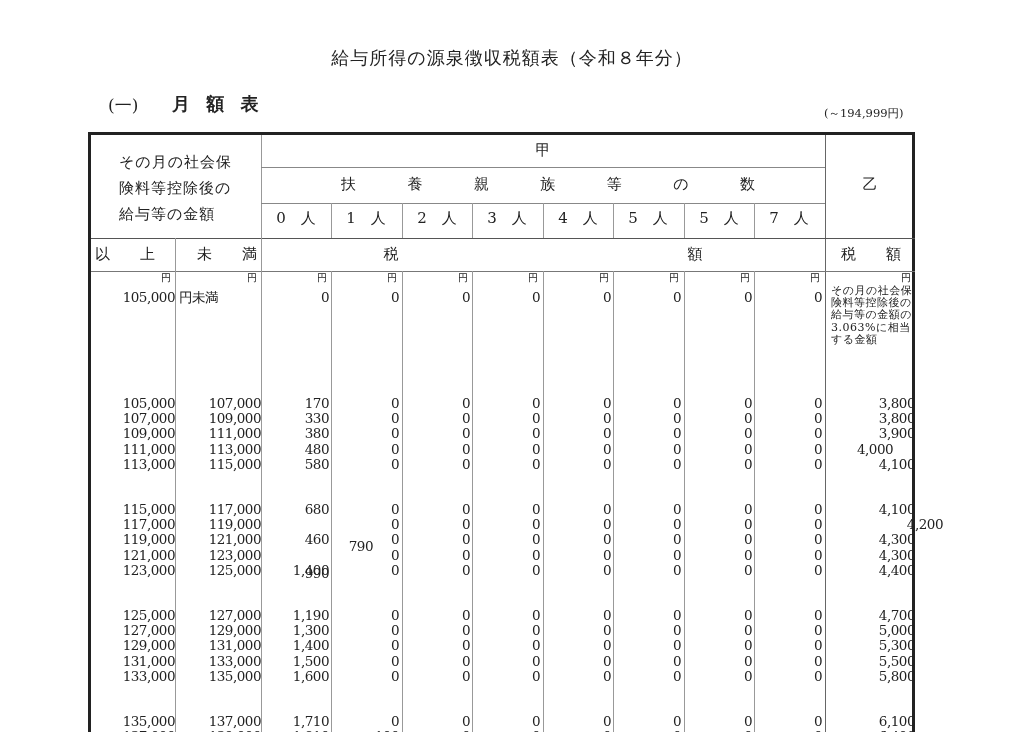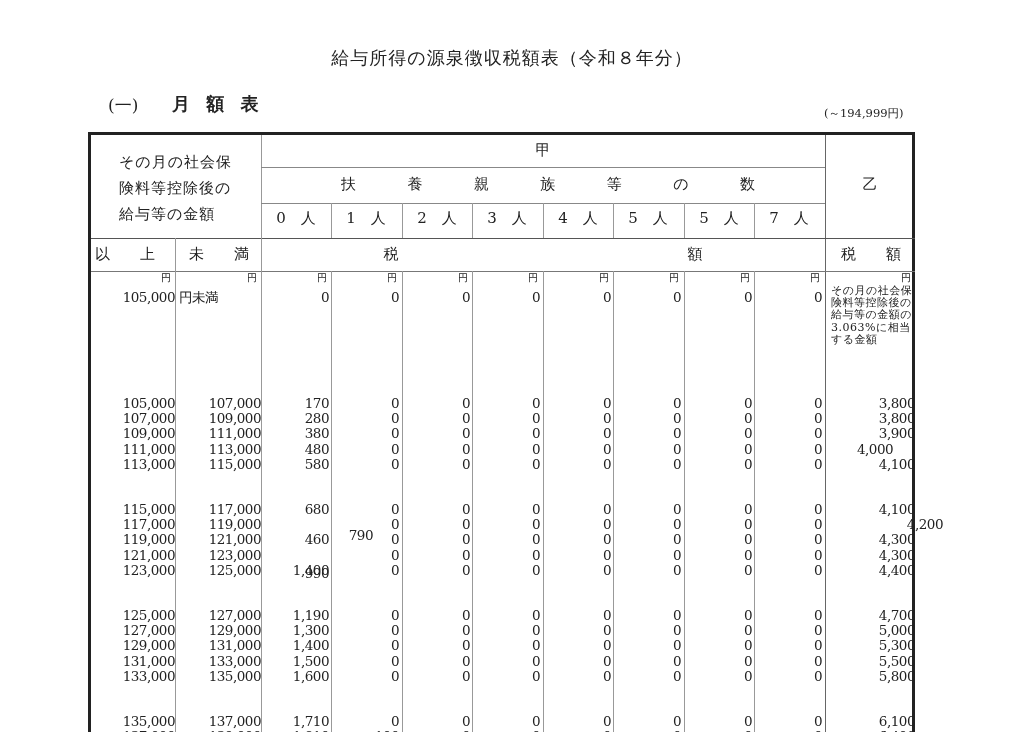--- a/index.html
+++ b/index.html
@@ -84,21 +84,21 @@
       <div class="vline" style="left: 593px; top: 68px; height: 35px;"></div>
       <div class="vline" style="left: 593px; top: 136px; height: 484px;"></div>
       <div class="hcell" style="left: 593px; width: 70px; top: 74px; white-space: pre;">5　人</div>
       <div class="vline" style="left: 663px; top: 68px; height: 35px;"></div>
       <div class="vline" style="left: 663px; top: 136px; height: 484px;"></div>
       <div class="hcell" style="left: 663px; width: 70px; top: 74px; white-space: pre;">7　人</div>
     </div>
   <div class="hcell" style="left:734px;width:90px;top:40px;">乙</div>
 
   <div class="hcell" style="left:4px;width:76px;top:110px;text-align:left;">以　　上</div>
-  <div class="hcell" style="left:90px;width:76px;top:110px;text-align:center;">未　　満</div>
+  <div class="hcell" style="left:90px;width:76px;top:110px;text-align:right;">未　　満</div>
   <div class="hcell" style="left:270px;width:60px;top:110px;">税</div>
   <div class="hcell" style="left:574px;width:60px;top:110px;">額</div>
   <div class="hcell" style="left:740px;width:80px;top:110px;">税　　額</div>
 
   <div id="units">
       <div class="unit" style="left: 70px;">円</div>
       <div class="unit" style="left: 156px;">円</div>
       <div class="unit" style="left: 226px;">円</div>
       <div class="unit" style="left: 296px;">円</div>
       <div class="unit" style="left: 367px;">円</div>
@@ -126,21 +126,21 @@
       <div class="num" style="left: 228px; width: 80px; top: 261px;">0</div>
       <div class="num" style="left: 299px; width: 80px; top: 261px;">0</div>
       <div class="num" style="left: 369px; width: 80px; top: 261px;">0</div>
       <div class="num" style="left: 440px; width: 80px; top: 261px;">0</div>
       <div class="num" style="left: 510px; width: 80px; top: 261px;">0</div>
       <div class="num" style="left: 581px; width: 80px; top: 261px;">0</div>
       <div class="num" style="left: 651px; width: 80px; top: 261px;">0</div>
       <div class="num" style="left: 744px; width: 80px; top: 261px;">3,800</div>
       <div class="num" style="left: 4px; width: 80px; top: 276.2px;">107,000</div>
       <div class="num" style="left: 90px; width: 80px; top: 276.2px;">109,000</div>
-      <div class="num" style="left: 158px; width: 80px; top: 276.2px;">280</div>
+      <div class="num" style="left: 158px; width: 80px; top: 276.2px;">330</div>
       <div class="num" style="left: 228px; width: 80px; top: 276.2px;">0</div>
       <div class="num" style="left: 299px; width: 80px; top: 276.2px;">0</div>
       <div class="num" style="left: 369px; width: 80px; top: 276.2px;">0</div>
       <div class="num" style="left: 440px; width: 80px; top: 276.2px;">0</div>
       <div class="num" style="left: 510px; width: 80px; top: 276.2px;">0</div>
       <div class="num" style="left: 581px; width: 80px; top: 276.2px;">0</div>
       <div class="num" style="left: 651px; width: 80px; top: 276.2px;">0</div>
       <div class="num" style="left: 744px; width: 80px; top: 276.2px;">3,800</div>
       <div class="num" style="left: 4px; width: 80px; top: 291.4px;">109,000</div>
       <div class="num" style="left: 90px; width: 80px; top: 291.4px;">111,000</div>
@@ -181,21 +181,21 @@
       <div class="num" style="left: 228px; width: 80px; top: 367px;">0</div>
       <div class="num" style="left: 299px; width: 80px; top: 367px;">0</div>
       <div class="num" style="left: 369px; width: 80px; top: 367px;">0</div>
       <div class="num" style="left: 440px; width: 80px; top: 367px;">0</div>
       <div class="num" style="left: 510px; width: 80px; top: 367px;">0</div>
       <div class="num" style="left: 581px; width: 80px; top: 367px;">0</div>
       <div class="num" style="left: 651px; width: 80px; top: 367px;">0</div>
       <div class="num" style="left: 744px; width: 80px; top: 367px;">4,100</div>
       <div class="num" style="left: 4px; width: 80px; top: 382.2px;">117,000</div>
       <div class="num" style="left: 90px; width: 80px; top: 382.2px;">119,000</div>
-      <div class="num" style="left: 158px; width: 80px; top: 393px; padding-left: 44px;">790</div>
+      <div class="num" style="left: 158px; width: 80px; top: 404px; padding-left: 44px;">790</div>
       <div class="num" style="left: 228px; width: 80px; top: 382.2px;">0</div>
       <div class="num" style="left: 299px; width: 80px; top: 382.2px;">0</div>
       <div class="num" style="left: 369px; width: 80px; top: 382.2px;">0</div>
       <div class="num" style="left: 440px; width: 80px; top: 382.2px;">0</div>
       <div class="num" style="left: 510px; width: 80px; top: 382.2px;">0</div>
       <div class="num" style="left: 581px; width: 80px; top: 382.2px;">0</div>
       <div class="num" style="left: 651px; width: 80px; top: 382.2px;">0</div>
       <div class="num" style="left: 772px; width: 80px; top: 382.2px;">4,200</div>
       <div class="num" style="left: 4px; width: 80px; top: 397.4px;">119,000</div>
       <div class="num" style="left: 90px; width: 80px; top: 397.4px;">121,000</div>

